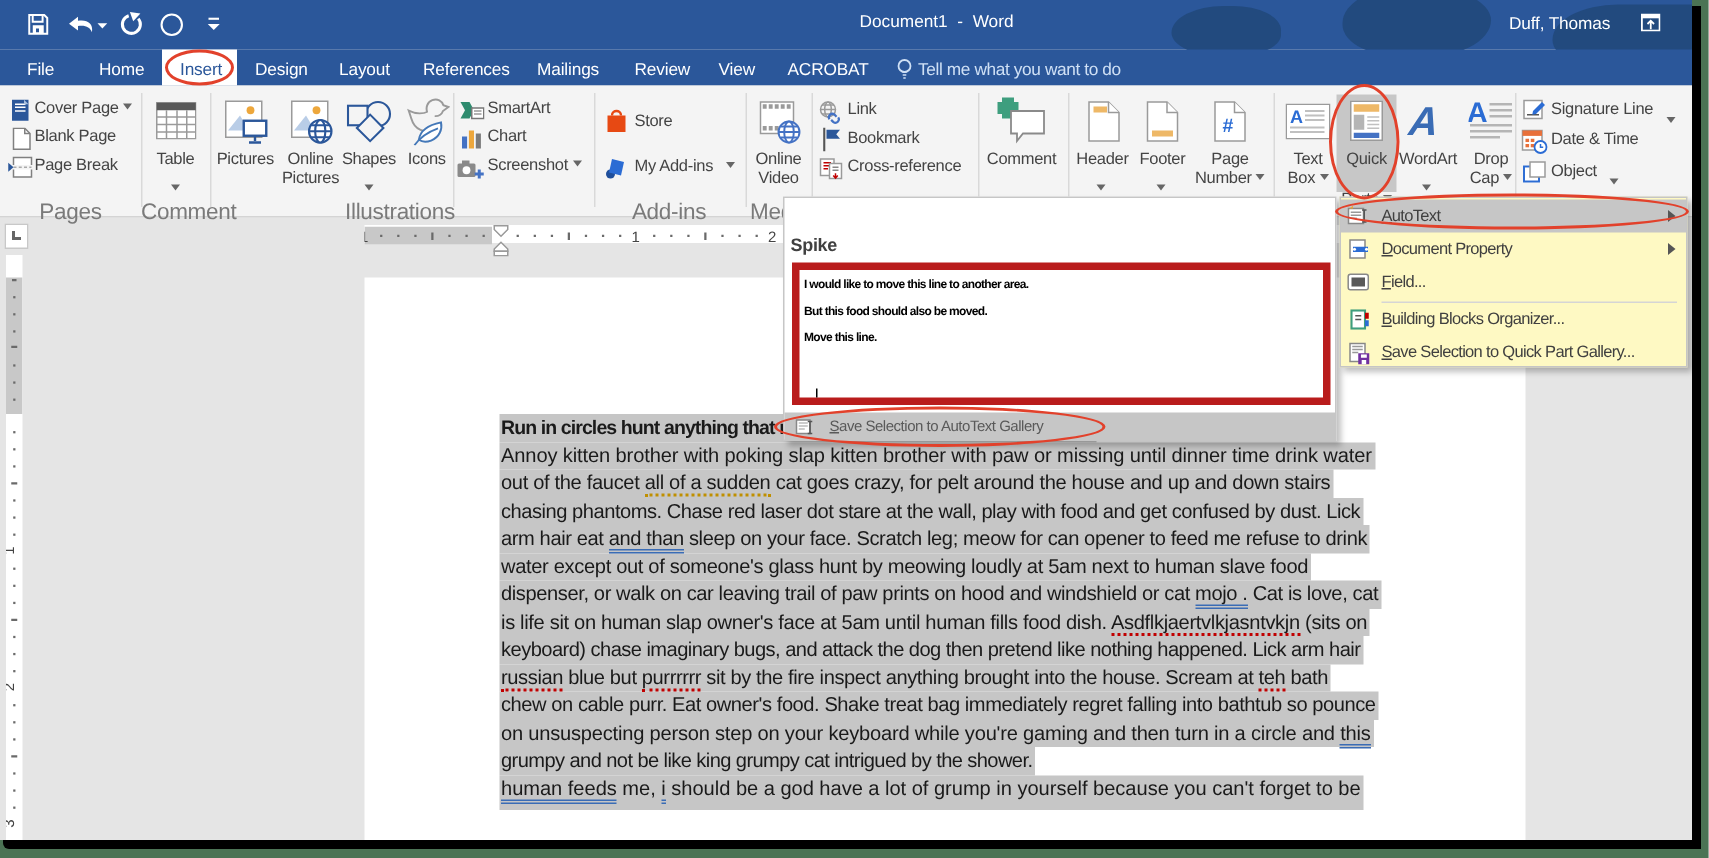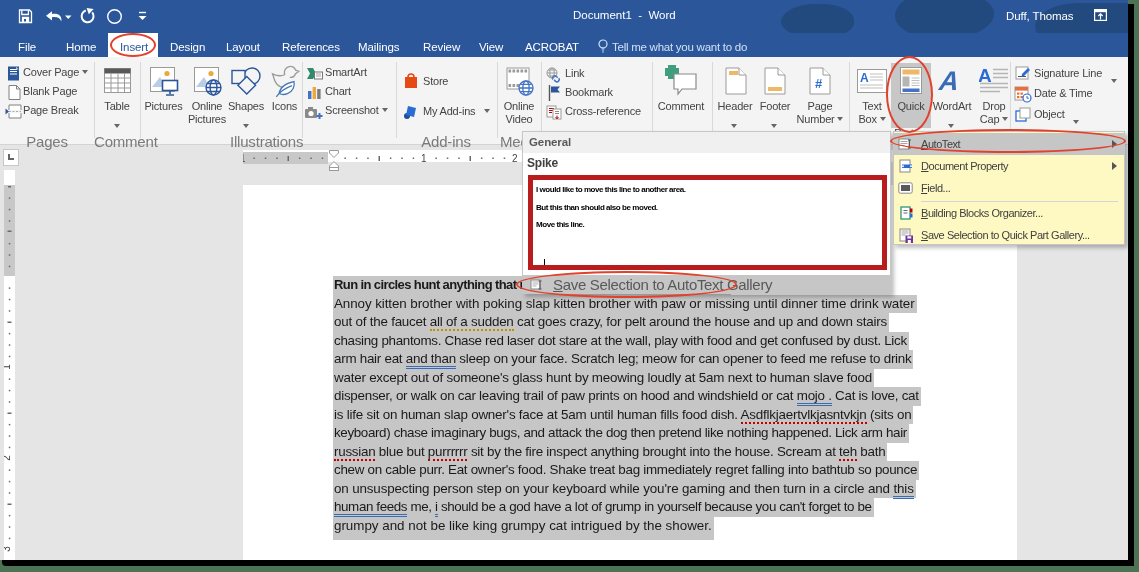--- a/index.html
+++ b/index.html
@@ -45,21 +45,21 @@
 
   .ud { border-bottom:3px double #3a6cb5; }
   .uw { border-bottom:2px dotted #c00000; }
   .ug { border-bottom:2px dotted #bf8f00; }
   
   #panel { position:absolute; left:522px; top:131px; width:369px; height:163px; background:#fff; border:1px solid #c6c6c6; box-shadow:3px 3px 4px rgba(0,0,0,0.25); }
   #panelhdr { position:absolute; left:0; top:0; width:100%; height:21px; background:#f0f0f0; color:#595959; font-weight:bold; font-size:11.5px; letter-spacing:-0.1px; line-height:21px; padding-left:6px; }
   #spike { position:absolute; left:4px; top:24px; color:#404040; font-weight:bold; font-size:12px; letter-spacing:-0.2px; }
   #prevbox { position:absolute; left:5px; top:43px; width:359px; height:95px; border:5px solid #b91c1c; background:#fff; overflow:hidden; }
   #prevbox div { font-size:8px; font-weight:bold; letter-spacing:-0.45px; color:#000; white-space:nowrap; }
-  #panelbot { position:absolute; left:0; top:143px; width:100%; height:19px; background:#c6c6c6; color:#595959; font-size:15px; letter-spacing:-0.32px; line-height:19px; }
+  #panelbot { position:absolute; left:0; top:143px; width:100%; height:19px; background:#c6c6c6; color:#595959; font-size:10px; letter-spacing:-0.32px; line-height:19px; }
   
   #menu { position:absolute; left:893px; top:131px; width:232px; height:114px; background:#fef9c3; border:1px solid #c5c5c5; box-shadow:3px 3px 4px rgba(0,0,0,0.25); }
   .mi { position:absolute; left:0; width:230px; height:22px; font-size:11px; letter-spacing:-0.45px; color:#404040; line-height:22px; white-space:nowrap; }
   .mi .lbl { position:absolute; left:27px; top:0; }
   .marr { position:absolute; right:7px; top:7px; width:0; height:0; border-top:4px solid transparent; border-bottom:4px solid transparent; border-left:5px solid #555; }
   u { text-decoration:underline; }
   
   .red { position:absolute; border:2.5px solid #e2412b; border-radius:50%; }
 </style>
 </head>
@@ -469,30 +469,29 @@
     <div class="ln"><span class="hl">out of the faucet <span class="ug">all of a sudden</span> cat goes crazy, for pelt around the house and up and down stairs</span></div>
     <div class="ln"><span class="hl">chasing phantoms. Chase red laser dot stare at the wall, play with food and get confused by dust. Lick</span></div>
     <div class="ln"><span class="hl">arm hair eat <span class="ud">and than</span> sleep on your face. Scratch leg; meow for can opener to feed me refuse to drink</span></div>
     <div class="ln"><span class="hl">water except out of someone's glass hunt by meowing loudly at 5am next to human slave food</span></div>
     <div class="ln"><span class="hl">dispenser, or walk on car leaving trail of paw prints on hood and windshield or cat <span class="ud">mojo .</span> Cat is love, cat</span></div>
     <div class="ln"><span class="hl">is life sit on human slap owner's face at 5am until human fills food dish. <span class="uw">Asdflkjaertvlkjasntvkjn</span> (sits on</span></div>
     <div class="ln"><span class="hl">keyboard) chase imaginary bugs, and attack the dog then pretend like nothing happened. Lick arm hair</span></div>
     <div class="ln"><span class="hl"><span class="uw">russian</span> blue but <span class="uw">purrrrrr</span> sit by the fire inspect anything brought into the house. Scream at <span class="uw">teh</span> bath</span></div>
     <div class="ln"><span class="hl">chew on cable purr. Eat owner's food. Shake treat bag immediately regret falling into bathtub so pounce</span></div>
     <div class="ln"><span class="hl">on unsuspecting person step on your keyboard while you're gaming and then turn in a circle and <span class="ud">this</span></span></div>
+    <div class="ln"><span class="hl">grumpy and not be like king grumpy cat intrigued by the shower.</span></div>
     <div class="ln"><span class="hl"><span class="ud">human feeds</span> me, <span class="ud">i</span> should be a god have a lot of grump in yourself because you can't forget to be</span></div>
-    <div class="ln"><span class="hl">grumpy and not be like king grumpy cat intrigued by the shower.</span></div>
   </div>
 
   <div id="panel">
-    <div id="panelhdr">General</div>
     <div id="spike">Spike</div>
     <div id="prevbox">
       <div style="position:absolute;left:3px;top:5px;">I would like to move this line to another area.</div>
-      <div style="position:absolute;left:3px;top:23px;">But this than should also be moved.</div>
+      <div style="position:absolute;left:3px;top:23px;">But this food should also be moved.</div>
       <div style="position:absolute;left:3px;top:40px;">Move this line.</div>
       <div style="position:absolute;left:11px;top:79px;width:1px;height:9px;background:#000;"></div>
     </div>
     <div id="panelbot">
       <svg class="abs" style="left:7px;top:3px;" width="14" height="13" viewBox="0 0 14 13">
         <rect x="1" y="2" width="9" height="9" fill="#fff" stroke="#888"></rect>
         <path d="M2.5 4 h6 M2.5 6 h6 M2.5 8 h4" stroke="#999" stroke-width="0.8"></path>
         <path d="M10 3 v8 M8.5 3 h3 M8.5 11 h3" stroke="#555" stroke-width="1"></path>
       </svg>
       <span style="position:absolute;left:30px;"><u>S</u>ave Selection to AutoText Gallery</span>

